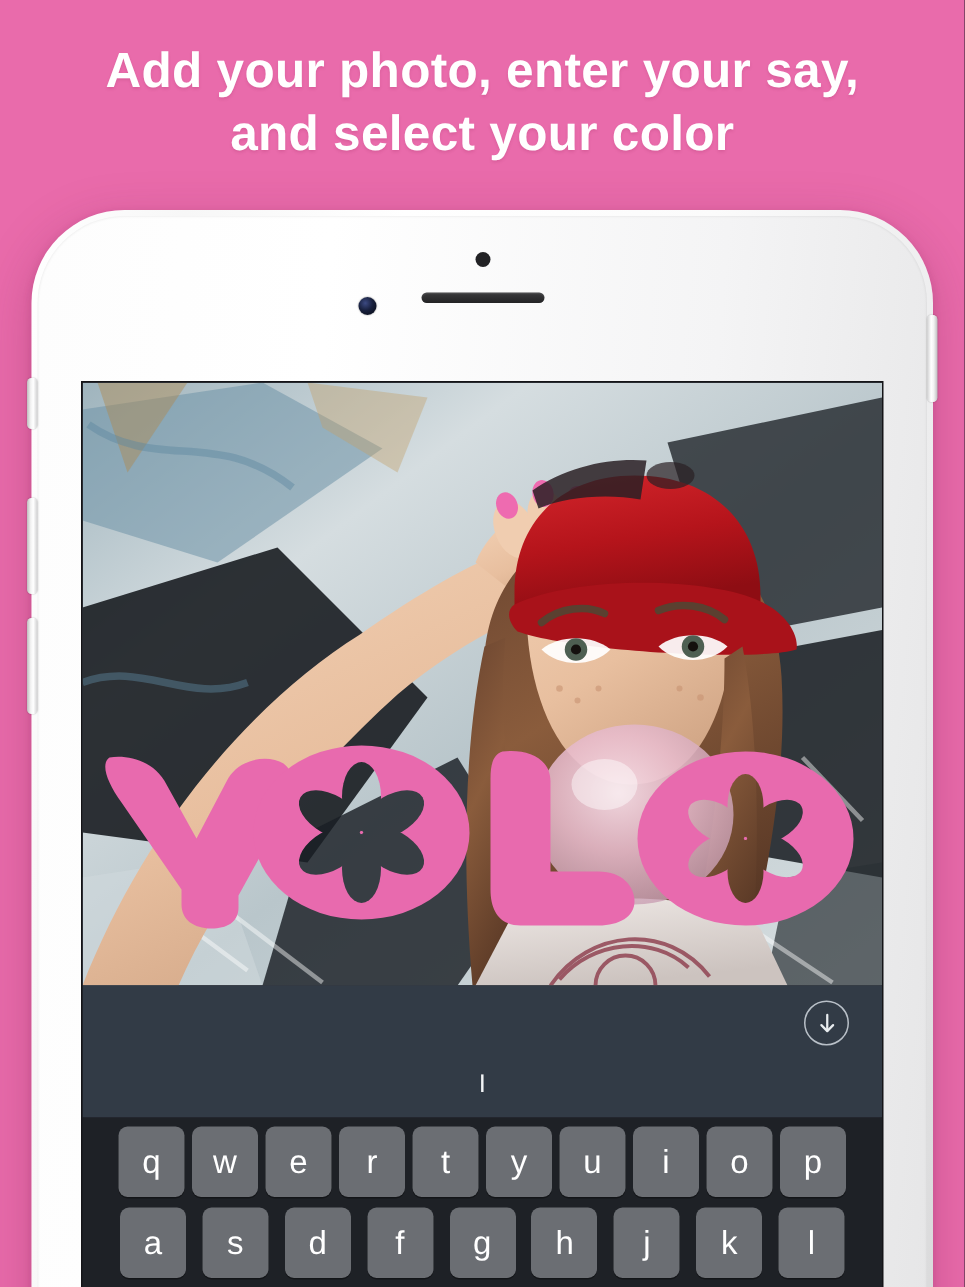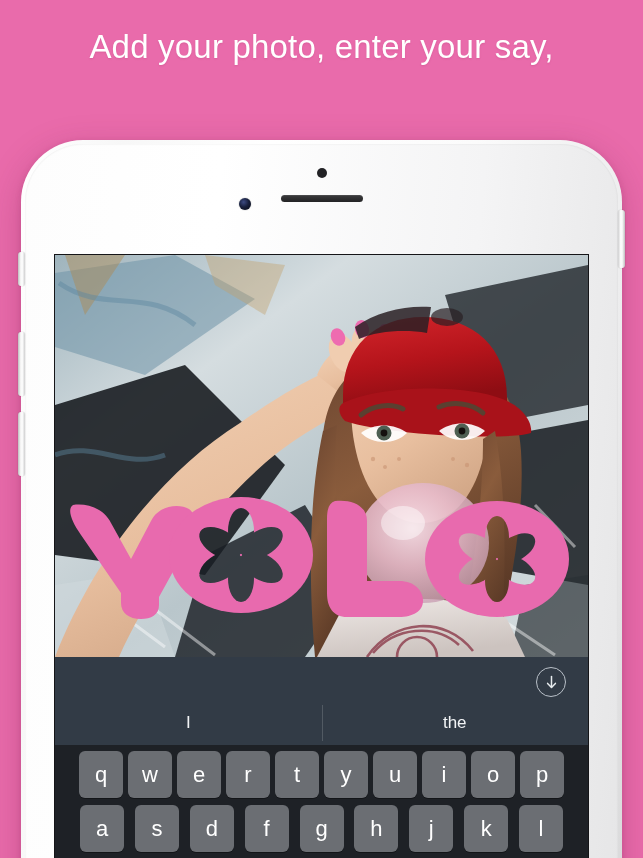--- a/index.html
+++ b/index.html
@@ -11,21 +11,21 @@
   }
 
   
   .headline {
     position:absolute;
     top:26px; left:0; width:643px;
     text-align:center;
     color:#ffffff;
     font-size:33px;
     line-height:42px;
-    font-weight:400;
+    font-weight:700;
     letter-spacing:0.2px;
     text-shadow:0 1px 2px rgba(150,40,90,.18);
   }
   .headline .l2 { display:block; }
 
   
   .phone {
     position:absolute;
     left:21px; top:140px;
     width:601px; height:760px;
@@ -139,20 +139,21 @@
     display:flex; align-items:center; justify-content:center;
     box-shadow:0 1px 0 rgba(0,0,0,.35);
     line-height:1;
   }
 </style>
 </head>
 <body>
 
 <div class="headline">
   <span class="l1">Add your photo, enter your say,</span>
+  <span class="l2">and select your color</span>
 </div>
 
 <div class="phone">
   <div class="phone-inner-edge"></div>
 
   <div class="btn-side btn-mute"></div>
   <div class="btn-side btn-vol-u"></div>
   <div class="btn-side btn-vol-d"></div>
   <div class="btn-side btn-power"></div>
 
@@ -316,21 +317,20 @@
 
     <div class="suggest-strip">
       <div class="dismiss-btn">
         <svg width="15" height="15" viewBox="0 0 15 15">
           <path d="M7.5 1.6 V12" stroke="#e8ecef" stroke-width="1.5" fill="none" stroke-linecap="round"></path>
           <path d="M3.6 8.4 L7.5 12.4 L11.4 8.4" stroke="#e8ecef" stroke-width="1.5" fill="none" stroke-linecap="round" stroke-linejoin="round"></path>
         </svg>
       </div>
       <div class="suggest-row">
         <div class="suggest-cell">I</div>
-        <div class="suggest-cell">the</div>
       </div>
     </div>
 
     <div class="keyboard">
       <div class="kb-row row1">
         <div class="key">q</div>
         <div class="key">w</div>
         <div class="key">e</div>
         <div class="key">r</div>
         <div class="key">t</div>

